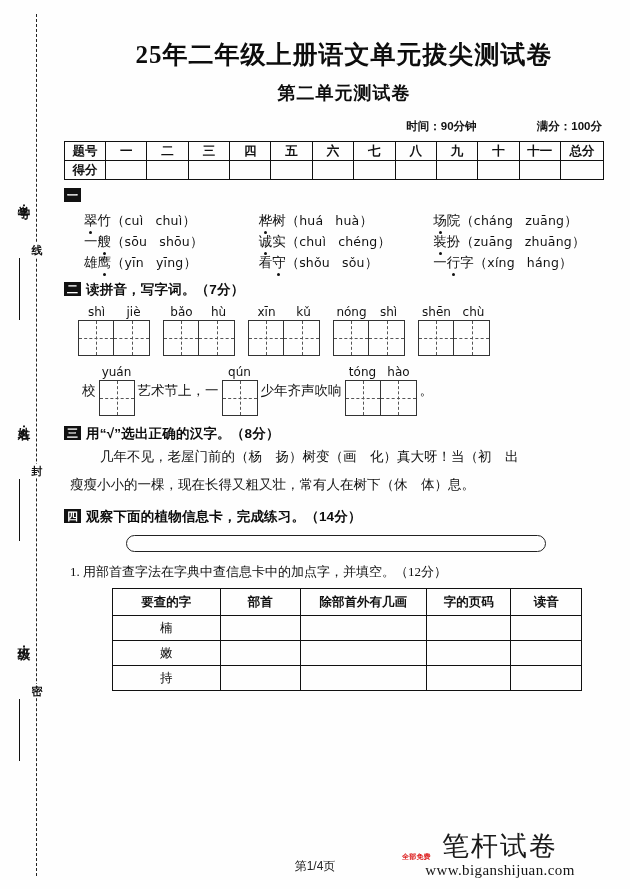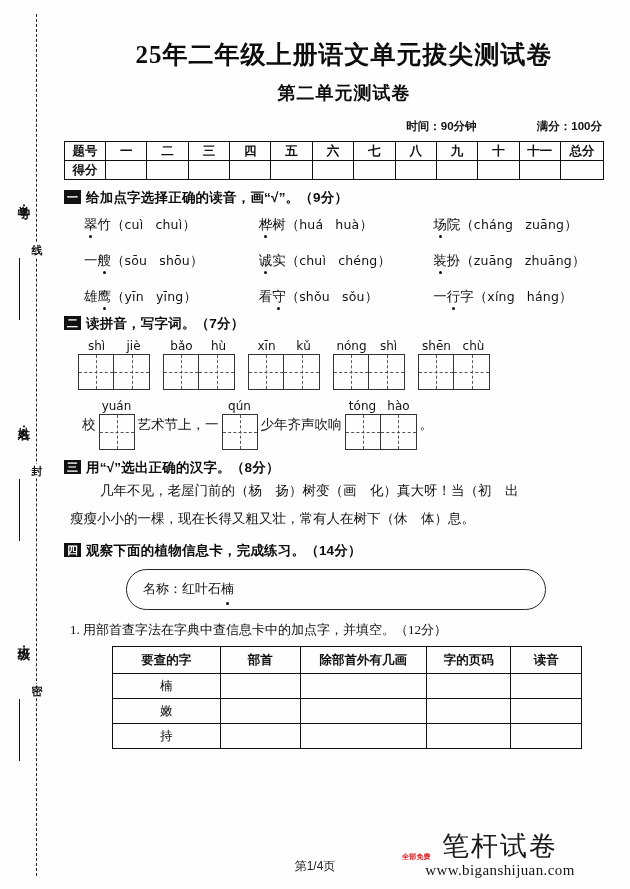--- a/index.html
+++ b/index.html
@@ -160,21 +160,21 @@
     position: relative;
     top: -1px;
   }
   .sec-title { white-space: nowrap; }
 
   
   .q1-grid {
     margin-top: 9px;
     display: grid;
     grid-template-columns: 1fr 1fr 1fr;
-    row-gap: 18px;
+    row-gap: 3px;
     padding-left: 20px;
   }
   .q1-item {
     font-size: 13.5px;
     white-space: nowrap;
     color: #111;
   }
   .dotted-char {
     position: relative;
     display: inline-block;
@@ -423,21 +423,20 @@
           <td></td>
           <td class="tot"></td>
         </tr>
       </tbody>
         </table>
     </div>
 
     <div class="section">
       <div class="sec-head">
         <span class="sec-num">一</span>
-        <span class="sec-title">给加点字选择正确的读音，画“√”。（9分）</span>
       </div>
       <div class="q1-grid">
         <div class="q1-item"><span></span><span class="dotted-char">翠</span><span>竹</span>（<span class="py">cuì</span><span class="py-gap"></span><span class="py">chuì</span>）</div>
         <div class="q1-item"><span></span><span class="dotted-char">桦</span><span>树</span>（<span class="py">huá</span><span class="py-gap"></span><span class="py">huà</span>）</div>
         <div class="q1-item"><span></span><span class="dotted-char">场</span><span>院</span>（<span class="py">cháng</span><span class="py-gap"></span><span class="py">zuāng</span>）</div>
 
         <div class="q1-item"><span>一</span><span class="dotted-char">艘</span><span></span>（<span class="py">sōu</span><span class="py-gap"></span><span class="py">shōu</span>）</div>
         <div class="q1-item"><span></span><span class="dotted-char">诚</span><span>实</span>（<span class="py">chuì</span><span class="py-gap"></span><span class="py">chéng</span>）</div>
         <div class="q1-item"><span></span><span class="dotted-char">装</span><span>扮</span>（<span class="py">zuāng</span><span class="py-gap"></span><span class="py">zhuāng</span>）</div>
 
@@ -549,23 +548,20 @@
       <div class="para">瘦瘦小小的一棵，现在长得又粗又壮，常有人在树下（休　体）息。</div>
     </div>
 
     <div class="section">
       <div class="sec-head">
         <span class="sec-num">四</span>
         <span class="sec-title">观察下面的植物信息卡，完成练习。（14分）</span>
       </div>
 
       <div class="card">
-        <div class="card-line">
-          <span>名称：</span><span>红叶石</span><span class="dotted-char">楠</span>
-        </div>
       </div>
 
       <div class="subq">1. 用部首查字法在字典中查信息卡中的加点字，并填空。（12分）</div>
 
       <div class="lookup-wrap">
         <table class="lookup">
           <tbody>
               <tr>
             <th style="width:23%">要查的字</th>
             <th style="width:17%">部首</th>

